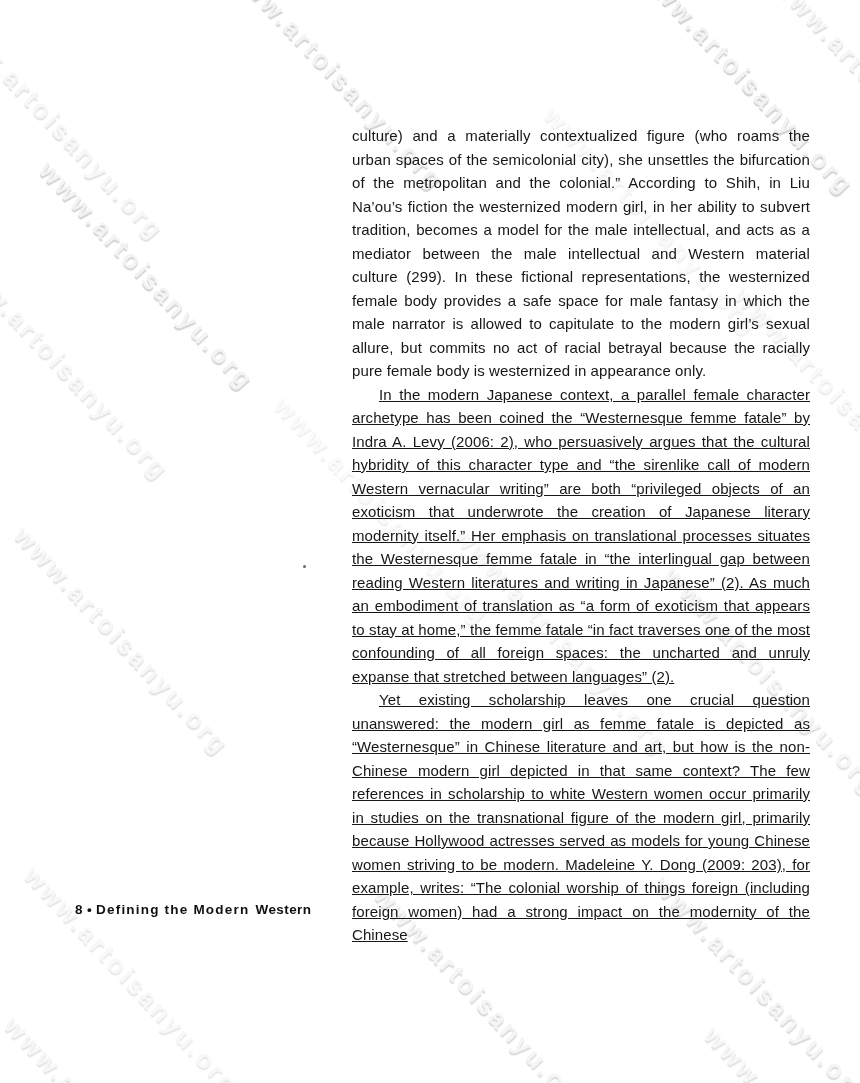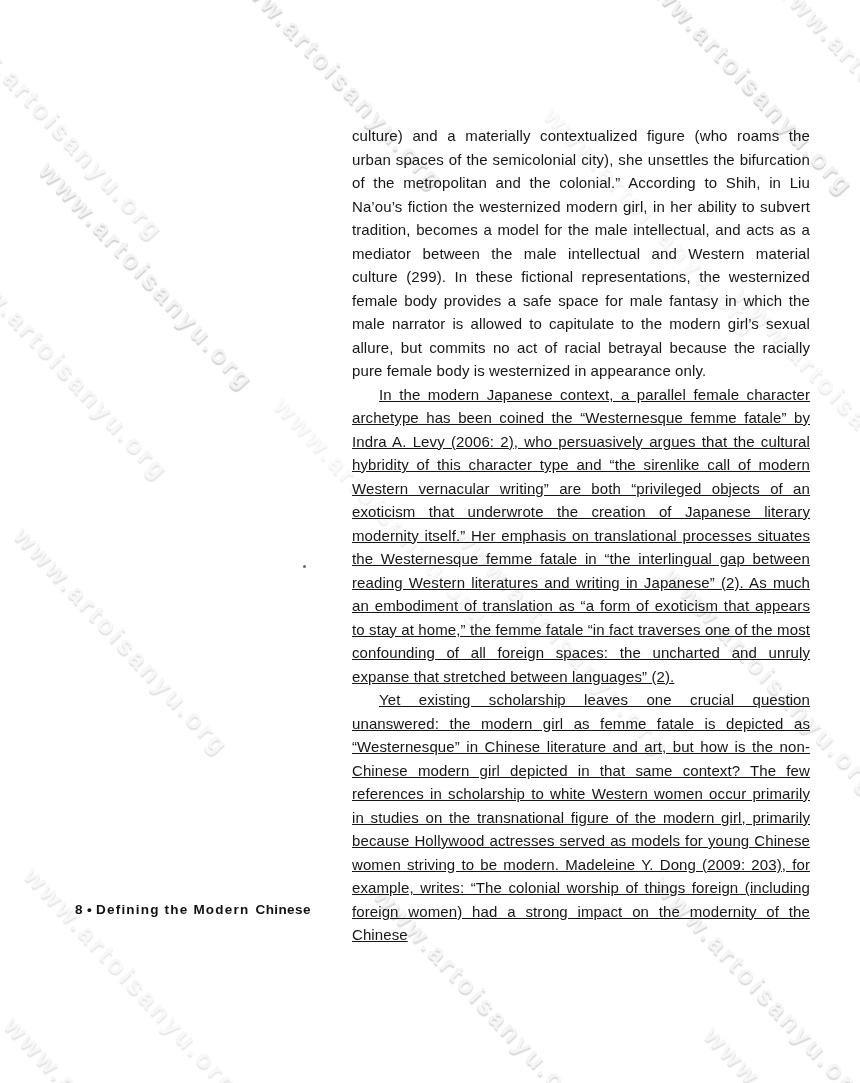--- a/index.html
+++ b/index.html
@@ -110,18 +110,18 @@
     </div>
 
   <div class="body-text">
     <p>culture) and a materially contextualized figure (who roams the urban spaces of the semicolonial city), she unsettles the bifurcation of the metropolitan and the colonial.” According to Shih, in Liu Na’ou’s fiction the westernized modern girl, in her ability to subvert tradition, becomes a model for the male intellectual, and acts as a mediator between the male intellectual and Western material culture (299). In these fictional representations, the westernized female body provides a safe space for male fantasy in which the male narrator is allowed to capitulate to the modern girl’s sexual allure, but commits no act of racial betrayal because the racially pure female body is westernized in appearance only.</p>
     <p class="indent">In the modern Japanese context, a parallel female character archetype has been coined the “Westernesque femme fatale” by Indra A. Levy (2006: 2), who persuasively argues that the cultural hybridity of this character type and “the sirenlike call of modern Western vernacular writing” are both “privileged objects of an exoticism that underwrote the creation of Japanese literary modernity itself.” Her emphasis on translational processes situates the Westernesque femme fatale in “the interlingual gap between reading Western literatures and writing in Japanese” (2). As much an embodiment of translation as “a form of exoticism that appears to stay at home,” the femme fatale “in fact traverses one of the most confounding of all foreign spaces: the uncharted and unruly expanse that stretched between languages” (2).</p>
     <p class="indent">Yet existing scholarship leaves one crucial question unanswered: the modern girl as femme fatale is depicted as “Westernesque” in Chinese literature and art, but how is the non-Chinese modern girl depicted in that same context? The few references in scholarship to white Western women occur primarily in studies on the transnational figure of the modern girl, primarily because Hollywood actresses served as models for young Chinese women striving to be modern. Madeleine Y. Dong (2009: 203), for example, writes: “The colonial worship of things foreign (including foreign women) had a strong impact on the modernity of the Chinese</p>
   </div>
 
   <div class="stray-dot"></div>
 
-  <div class="running-footer"><span>8</span><span class="sep">•</span><span class="ital">Defining the Modern</span> <span>Chinese</span></div>
+  <div class="running-footer"><span>8</span><span class="sep">•</span><span class="ital">Defining the Modern</span> <span>Western</span></div>
 
   <div class="jstor-notice">
   </div>
 
 </div>
 
 </body></html>

